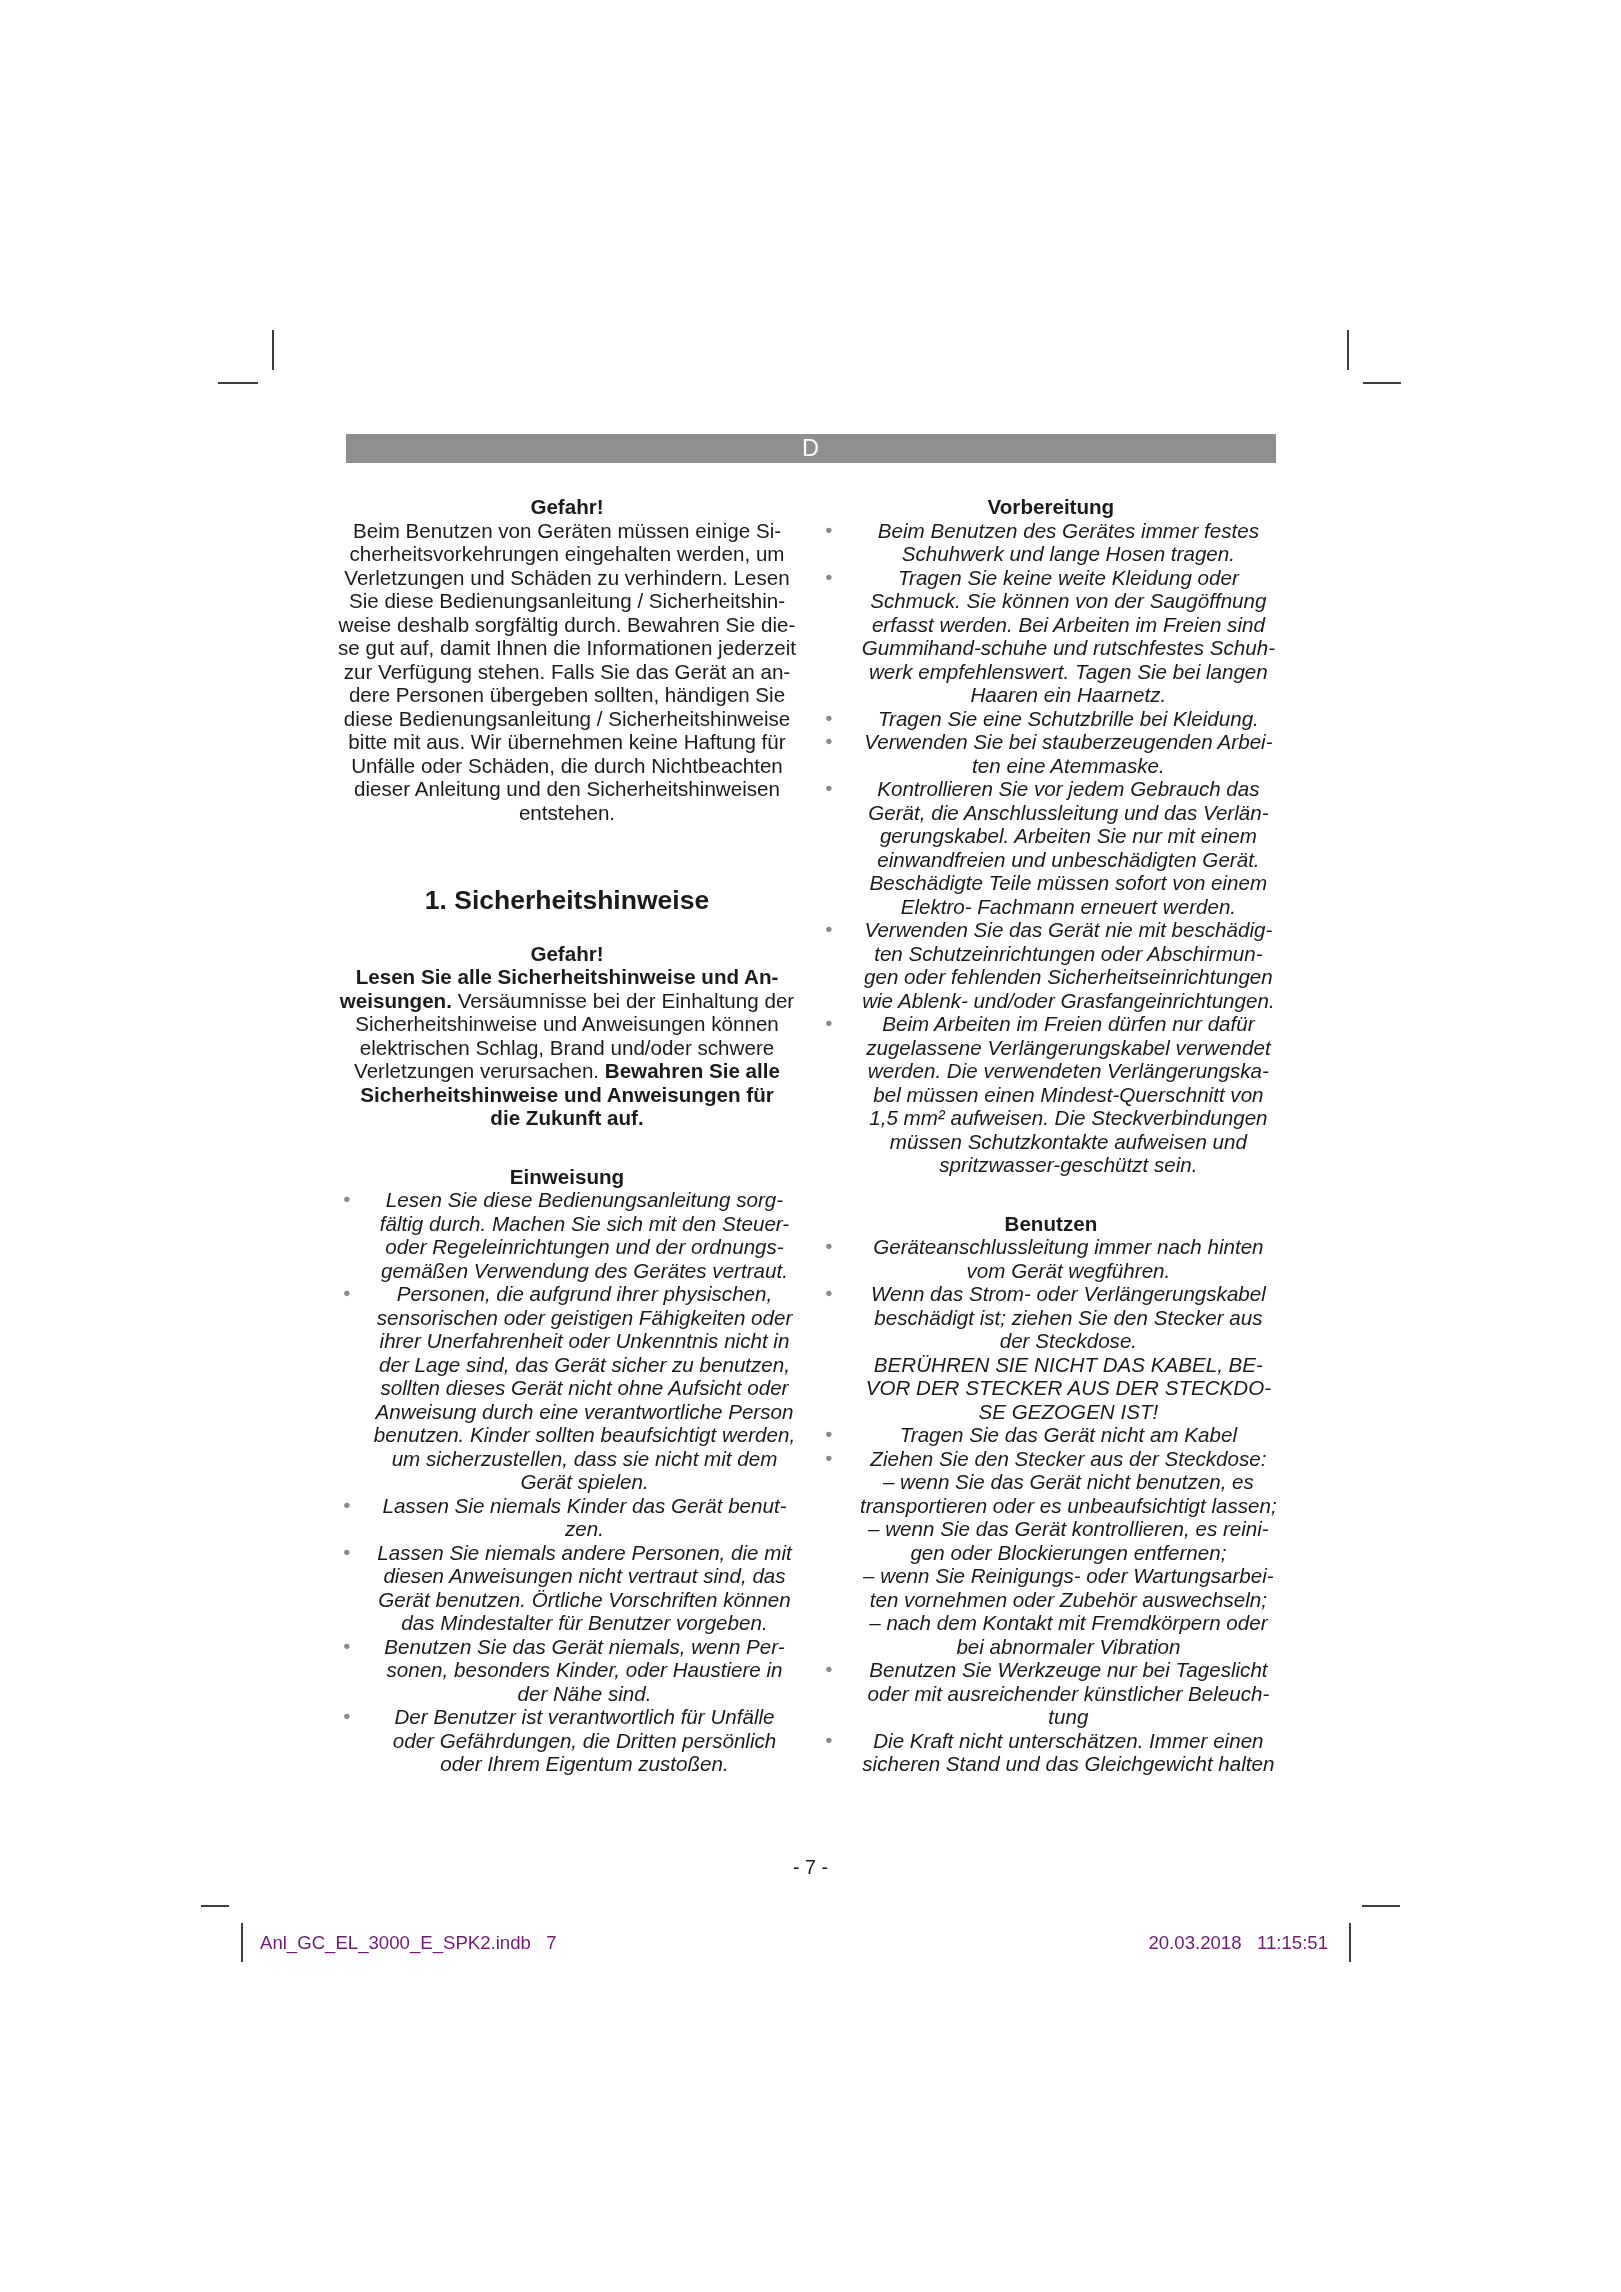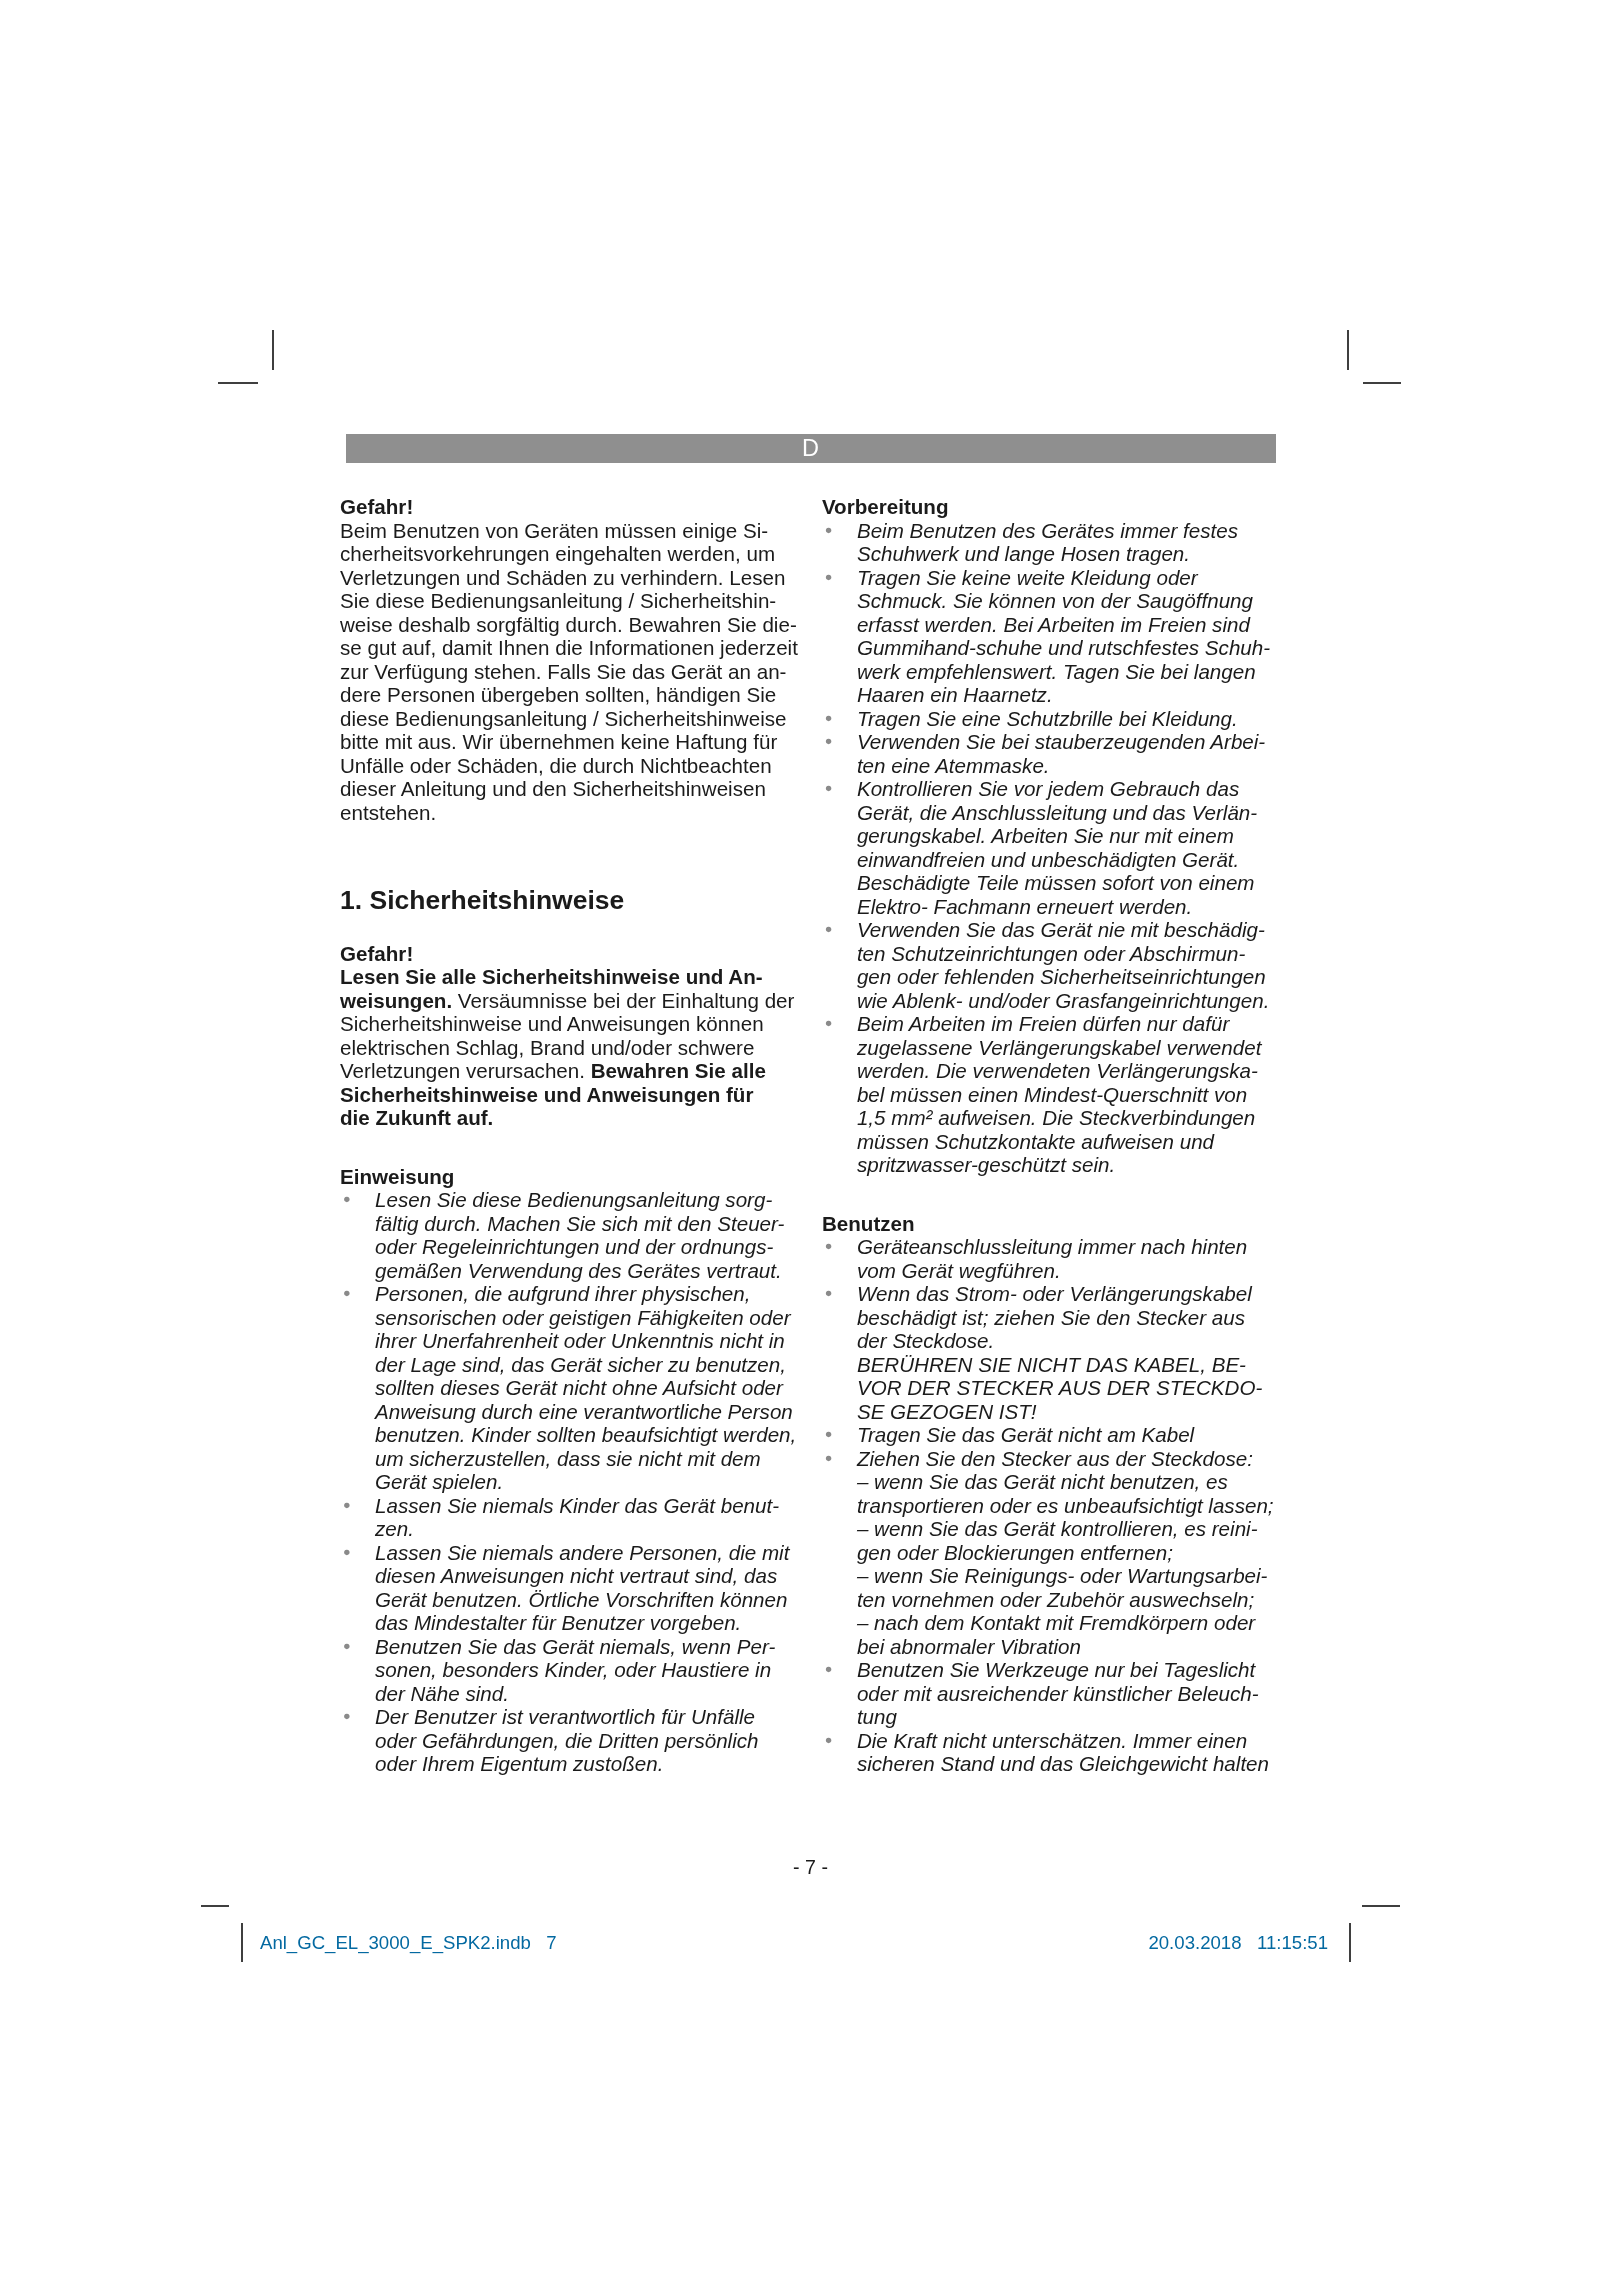--- a/index.html
+++ b/index.html
@@ -17,22 +17,22 @@
   .lang-bar{
     position:absolute;left:346px;top:434px;width:930px;height:29px;
     background:#8f8f8f;text-align:center;
   }
   .lang-bar .lang{
     color:#ffffff;font-size:23.5px;line-height:29px;font-weight:400;
     letter-spacing:1px;
   }
   
   .cols{
-    position:absolute;left:340px;top:495px;
-    display:flex;align-items:flex-start;
+    position:absolute;left:328px;top:495px;
+    display:flex;align-items:flex-start;text-align:center;
   }
   .col-left{width:478px;margin-right:3.9px;}
   .col-right{width:482px;}
   .body-txt{font-size:20.6px;line-height:23.5px;}
   .pre{white-space:pre-line;}
   .bold{font-weight:bold;}
   p{margin:0;}
   .section-h{
     font-size:26.5px;line-height:31px;font-weight:bold;
     margin:61px 0 0 0;letter-spacing:0px;
@@ -48,21 +48,21 @@
     color:#8a8a8a;font-size:12.7px;line-height:23.5px;
   }
   .bitem .txt{flex:1;font-size:20.6px;line-height:23.5px;white-space:pre-line;font-style:italic;}
   
   .page-number{
     position:absolute;left:0;top:1856px;width:1621px;
     text-align:center;font-size:19.6px;line-height:23.5px;color:#1b1b1b;
   }
   .imprint{
     position:absolute;top:1932px;font-size:18.6px;line-height:21.6px;
-    color:#0369a1;white-space:pre;
+    color:#701a75;white-space:pre;
   }
   .imprint-left{left:260px;}
   .imprint-right{right:293px;}
 </style>
 </head>
 <body>
 
 <div class="page">
 
   <div class="crop" style="left:272px;top:330px;width:2px;height:40px;"></div>

